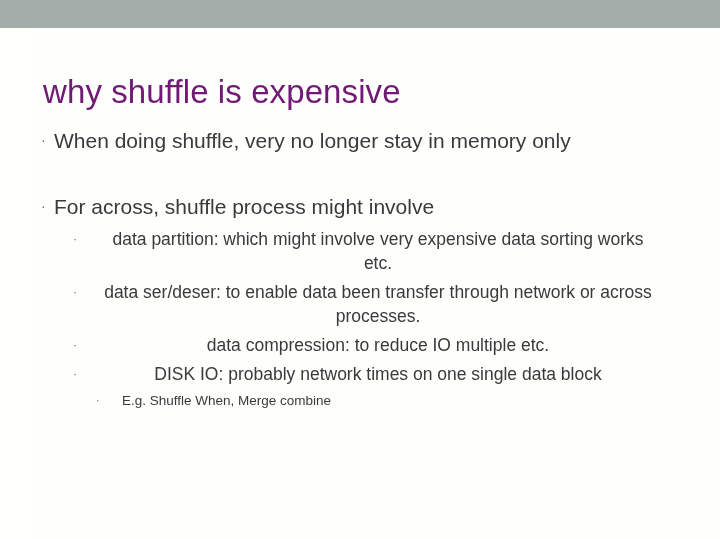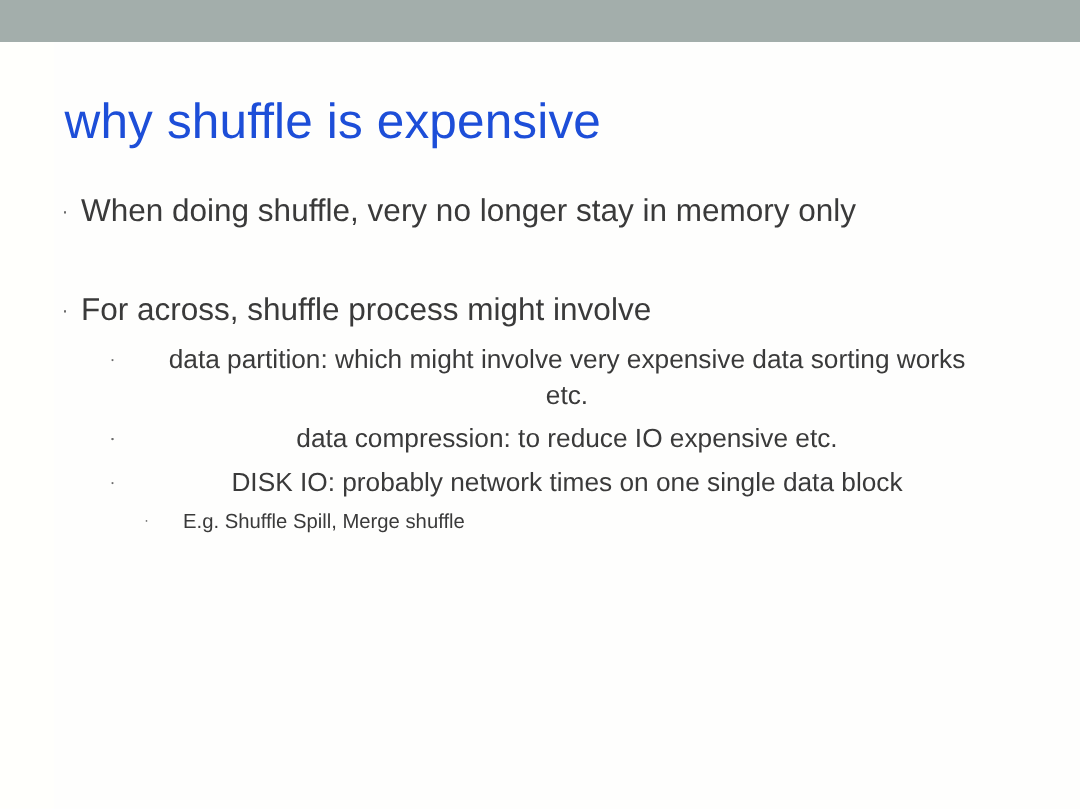--- a/index.html
+++ b/index.html
@@ -33,24 +33,24 @@
     position: absolute;
     top: 28px;
     left: 0;
     width: 36px;
     height: 511px;
     background: #fffffc;
   }
   .slide-title {
     position: absolute;
     left: 43px;
-    top: 61px;
+    top: 72px;
     font-size: 33px;
     line-height: 40px;
-    color: #1d4ed8;
+    color: #701a75;
     font-weight: 400;
     letter-spacing: 0.1px;
     white-space: nowrap;
   }
   .body-area {
     position: absolute;
     left: 0;
     top: 126px;
     width: 720px;
   }
@@ -145,34 +145,35 @@
 
     <div class="l2-group">
 
       <div class="l2">
         <span class="dot">·</span>
         <span class="l2-text">data partition: which might involve very expensive data sorting works etc.</span>
       </div>
 
       <div class="l2">
         <span class="dot">·</span>
+        <span class="l2-text">data ser/deser: to enable data been transfer through network or across processes.</span>
       </div>
 
       <div class="l2">
         <span class="dot">·</span>
-        <span class="l2-text">data compression: to reduce IO expensive etc.</span>
+        <span class="l2-text">data compression: to reduce IO multiple etc.</span>
       </div>
 
       <div class="l2">
         <span class="dot">·</span>
         <span class="l2-text">DISK IO: probably network times on one single data block</span>
       </div>
 
       <div class="l3">
         <span class="dot">·</span>
-        <span class="l3-text">E.g. Shuffle Spill, Merge shuffle</span>
+        <span class="l3-text">E.g. Shuffle When, Merge combine</span>
       </div>
 
     </div>
 
   </div>
 
 </div>
 
 </body></html>

